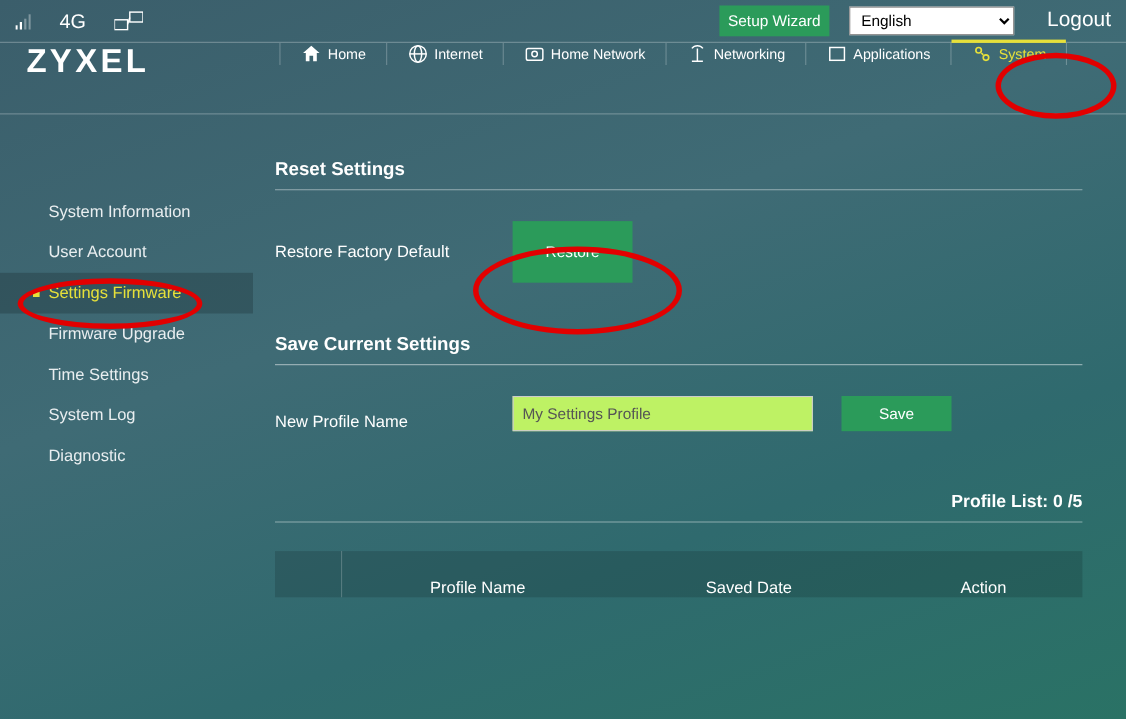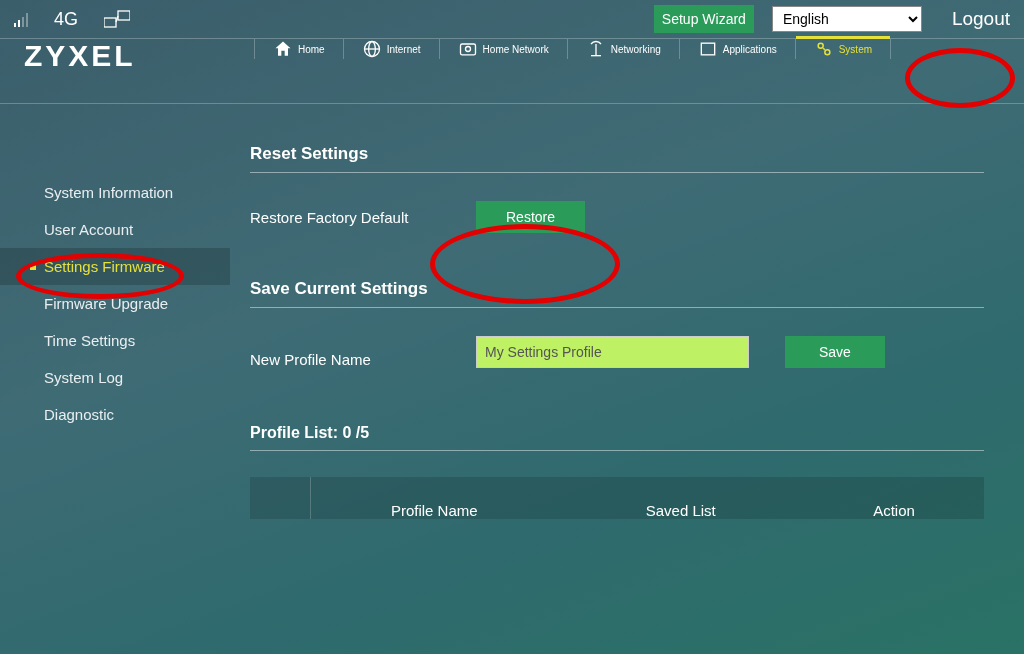--- a/index.html
+++ b/index.html
@@ -67,21 +67,21 @@
     font-weight:600;
     letter-spacing:3px;
   }
   .nav-items { flex:1; display:flex; }
   .nav-item {
     flex:0 0 auto;
     padding:0 18px;
     display:flex;
     align-items:center;
     gap:5px;
-    font-size:10px;
+    font-size:13px;
     border-left:1px solid rgba(255,255,255,0.25);
     cursor:pointer;
     position:relative;
     white-space:nowrap;
   }
   .nav-item:last-child { border-right:1px solid rgba(255,255,255,0.25); }
   .nav-item.active { color:#e6e03a; }
   .nav-item.active::before {
     content:"";
     position:absolute;
@@ -142,48 +142,49 @@
     margin:0 0 6px 0;
   }
   .hr {
     border:none;
     border-top:1px solid rgba(255,255,255,0.45);
     margin:8px 0 28px 0;
   }
   .row {
     display:flex;
     align-items:center;
-    gap:36px;
+    gap:26px;
     margin-bottom:46px;
   }
   .row .label {
     width:190px;
     font-size:15px;
   }
   .green-btn {
     background:#2b9b5a;
     color:#fff;
     border:none;
-    padding:8px 30px;
+    padding:20px 30px;
     font-size:14px;
     cursor:pointer;
   }
   .text-input {
     width:255px;
     height:26px;
     font-size:14px;
     padding:2px 8px;
     color:#555;
     border:1px solid #ccc;
     background:#bef264;
   }
   .profile-list-title {
     font-weight:600;
     font-size:16px;
     margin-top:20px;
+    text-align:right;
   }
   .table-head {
     display:flex;
     height:42px;
     align-items:flex-end;
     background:rgba(0,0,0,0.14);
     margin-top:26px;
     font-size:15px;
   }
   .th-blank { width:60px; border-right:1px solid rgba(255,255,255,0.2); height:100%; }
@@ -307,21 +308,21 @@
       <input class="text-input" type="text" value="My Settings Profile" style="">
       <button class="green-btn" style="padding:8px 34px;">Save</button>
     </div>
 
     <div class="profile-list-title">Profile List: 0 /5</div>
     <hr class="hr" style="margin-bottom:0;">
 
     <div class="table-head">
       <div class="th-blank"></div>
       <div class="th">Profile Name</div>
-      <div class="th">Saved List</div>
+      <div class="th">Saved Date</div>
       <div class="th small">Action</div>
     </div>
   </div>
 </div>
 
 <div class="ring" style="left:905px; top:48px; width:100px; height:50px;"></div>
 <div class="ring" style="left:16px; top:253px; width:158px; height:36px;"></div>
 <div class="ring" style="left:430px; top:224px; width:180px; height:70px;"></div>
 
 </body></html>

